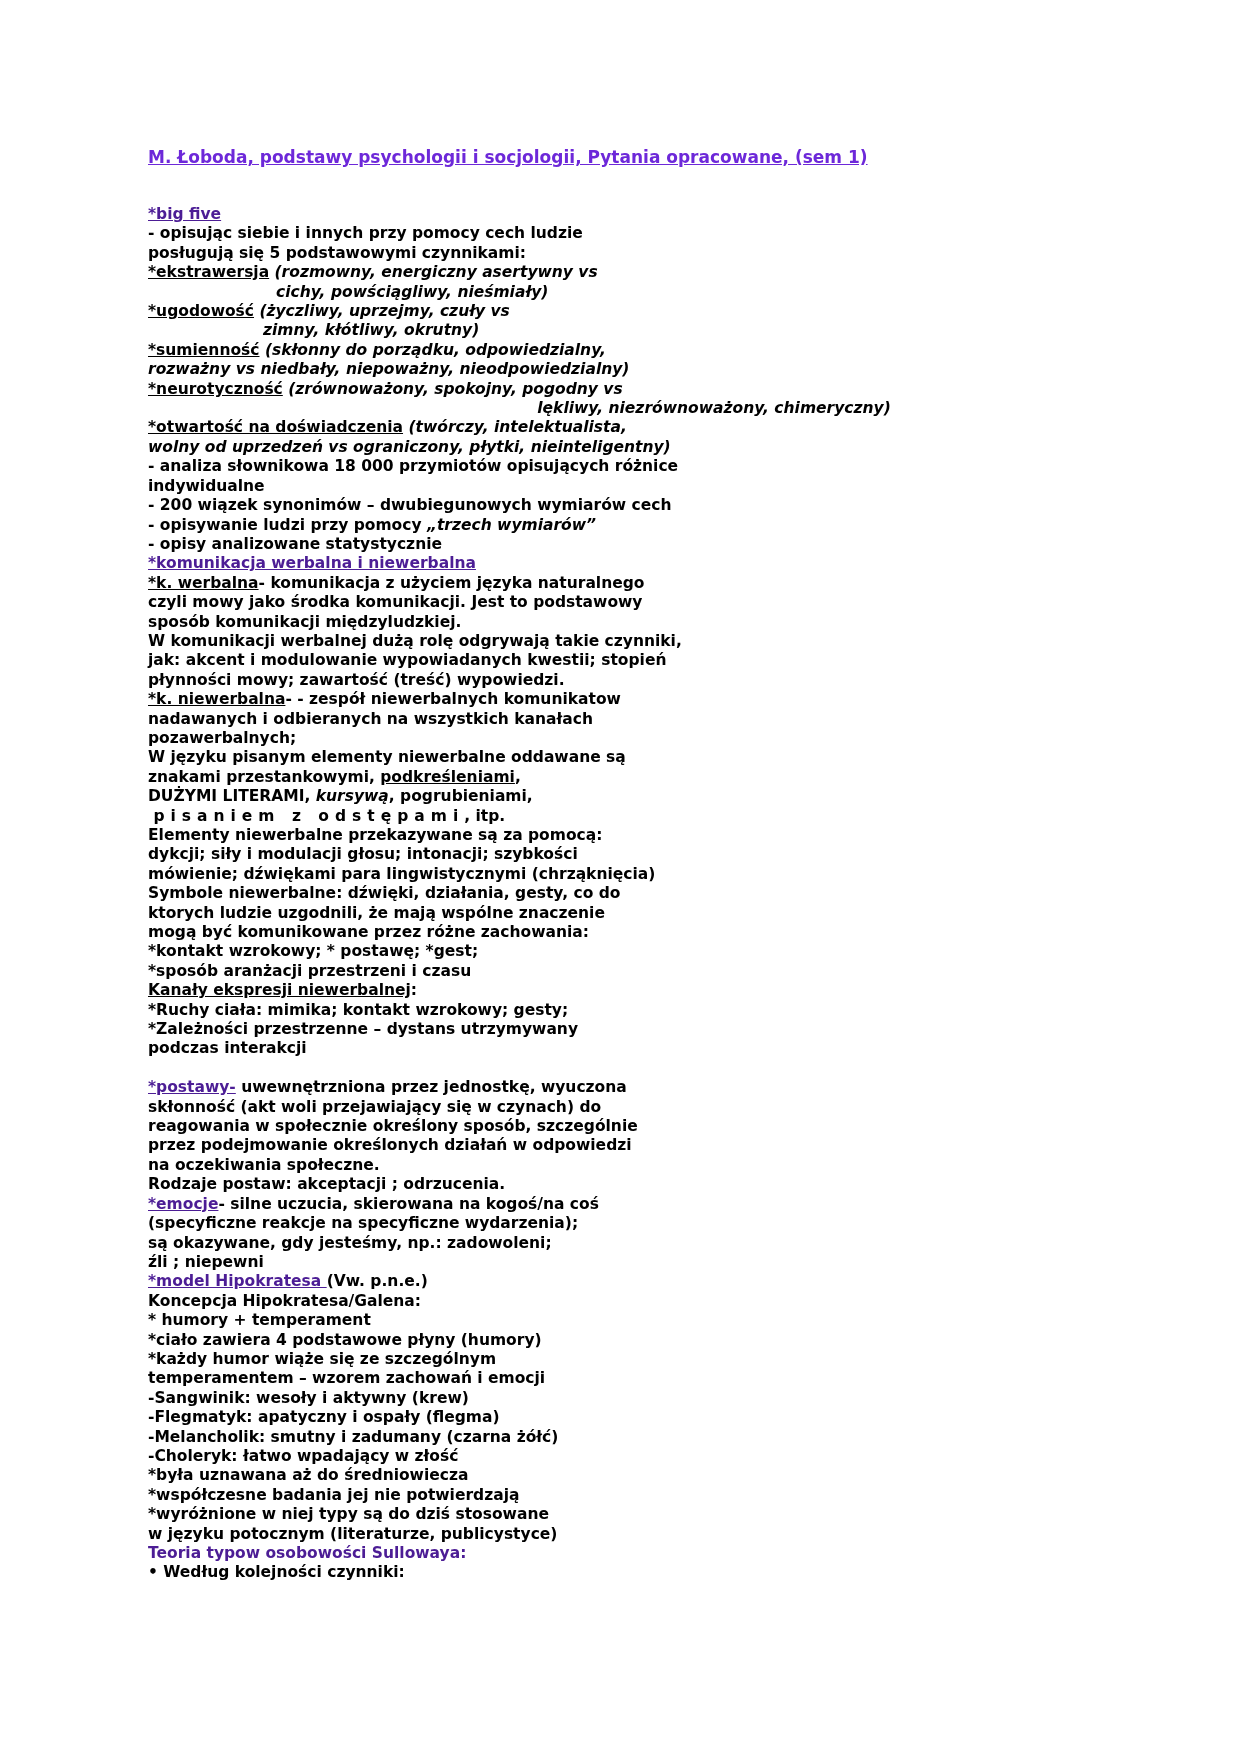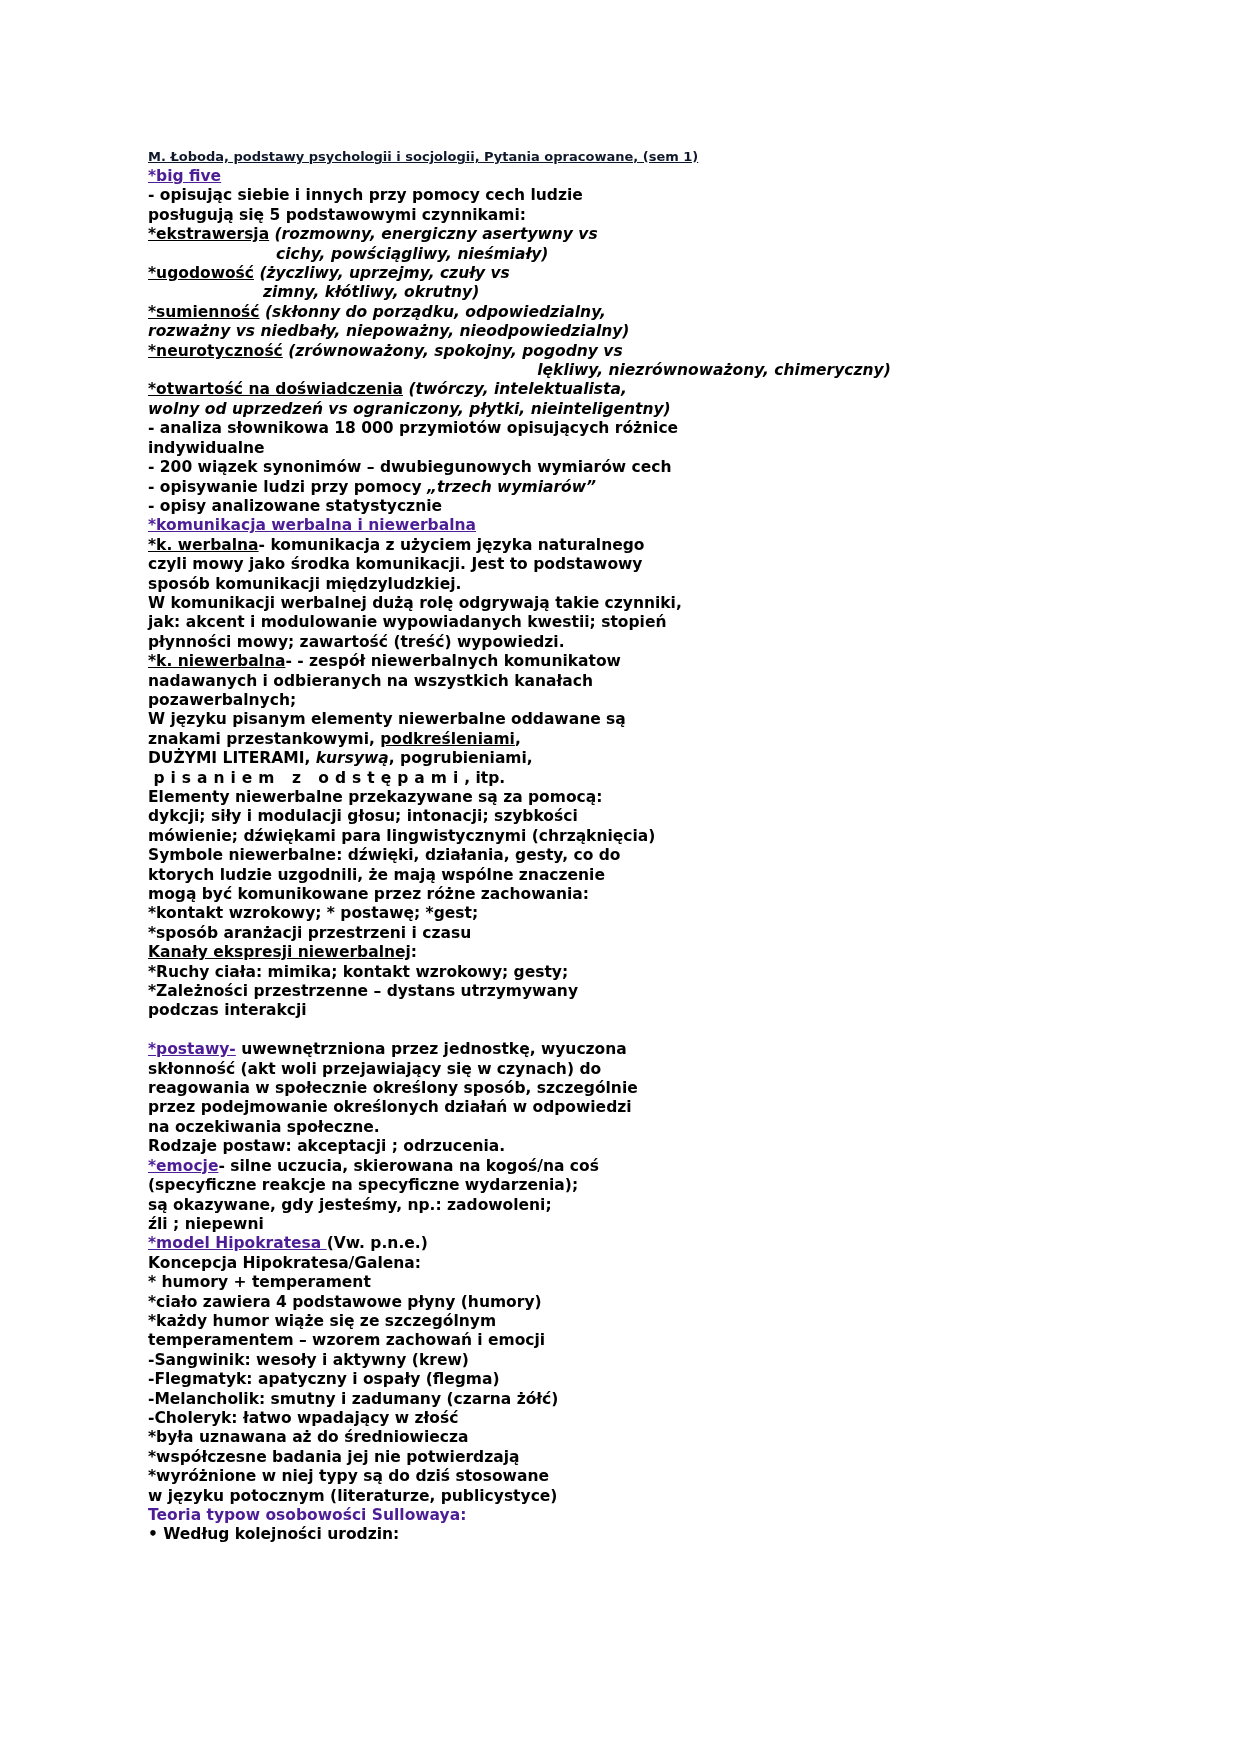--- a/index.html
+++ b/index.html
@@ -1,20 +1,20 @@
 <!DOCTYPE html>
 <html><head>
 <meta charset="utf-8">
 <style>
   html, body { margin:0; padding:0; background:#ffffff; }
   body { width:1240px; height:1754px; position:relative; overflow:hidden;
          font-family:"DejaVu Sans", sans-serif; color:#000; }
   .page { position:absolute; left:148px; top:147px; width:1000px; }
-  .title { font-size:13px; font-weight:bold; color:#0f172a; text-decoration:underline;
-           line-height:20px; height:20px; white-space:nowrap; }
+  .title { font-size:17px; font-weight:bold; color:#6d28d9; text-decoration:underline;
+           line-height:20px; height:20px; margin-bottom:38px; white-space:nowrap; }
   .line { font-size:15.5px; font-weight:bold; line-height:19.4px; white-space:nowrap; }
   .red { color:#4c1d95; }
   .u { text-decoration:underline; }
   .it { font-style:italic; }
   .ind1 { padding-left:128px; }
   .ind2 { padding-left:115px; }
   .ind3 { padding-left:132px;text-align:center; }
   .spaced { letter-spacing:6px; }
   .gap { height:19.4px; }
 </style>
@@ -99,14 +99,14 @@
   <div class="line">-Sangwinik: wesoły i aktywny (krew)</div>
   <div class="line">-Flegmatyk: apatyczny i ospały (flegma)</div>
   <div class="line">-Melancholik: smutny i zadumany (czarna żółć)</div>
   <div class="line">-Choleryk: łatwo wpadający w złość</div>
   <div class="line">*była uznawana aż do średniowiecza</div>
   <div class="line">*współczesne badania jej nie potwierdzają</div>
   <div class="line">*wyróżnione w niej typy są do dziś stosowane</div>
   <div class="line">w języku potocznym (literaturze, publicystyce)</div>
 
   <div class="line red">Teoria typow osobowości Sullowaya:</div>
-  <div class="line">• Według kolejności urodzin:</div>
+  <div class="line">• Według kolejności czynniki:</div>
 </div>
 
 </body></html>

